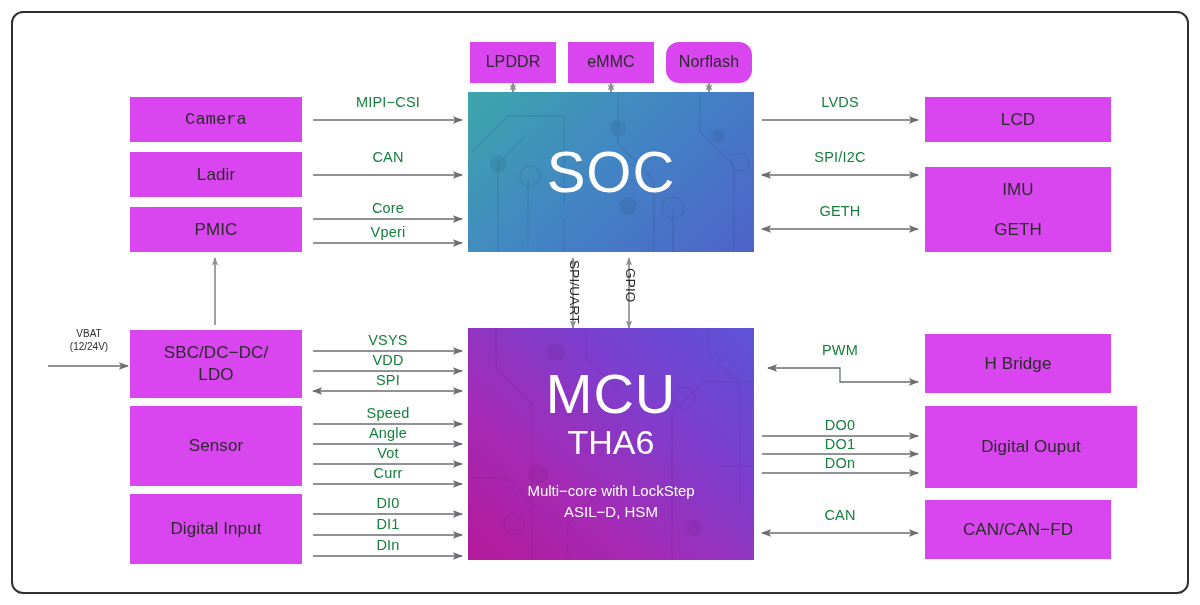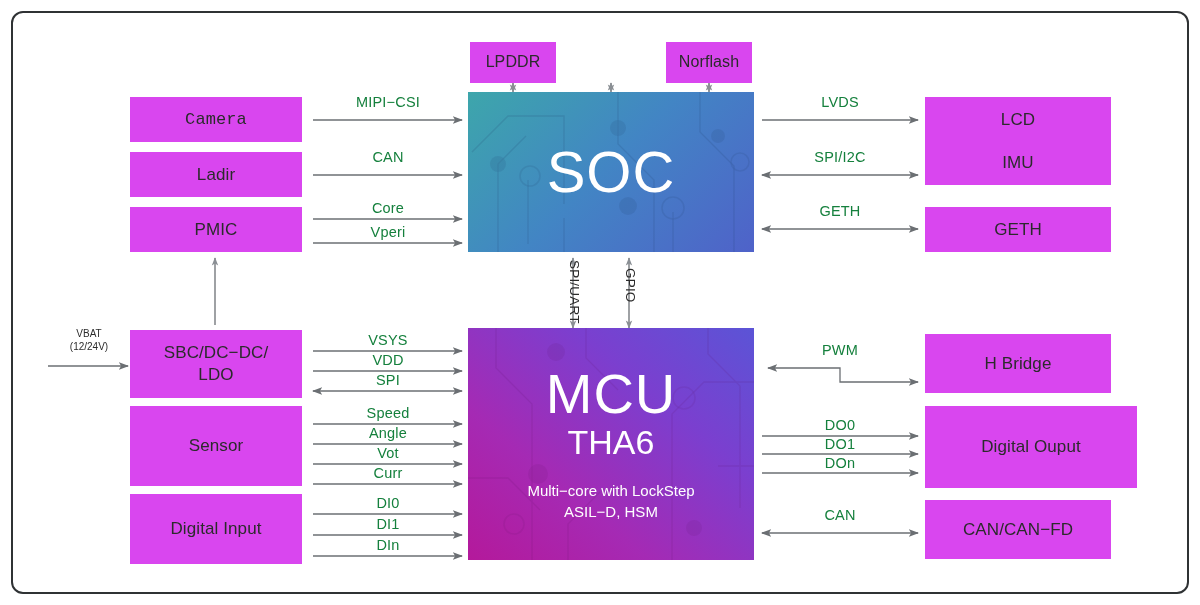--- a/index.html
+++ b/index.html
@@ -159,21 +159,24 @@
       <line x1="762" y1="454" x2="918" y2="454" marker-end="url(#ar)"></line>
       <line x1="762" y1="473" x2="918" y2="473" marker-end="url(#ar)"></line>
 
       <line x1="762" y1="533" x2="918" y2="533" marker-start="url(#ar)" marker-end="url(#ar)"></line>
     </g>
   </svg>
 
   <div class="gbox memblk" style="left:470px; top:42px; width:86px; height:41px;">
     <span>LPDDR</span>
   </div>
-  <div class="gbox memblk" style="left:666px; top:42px; width:86px; height:41px;">
+  <div class="gbox memblk" style="left:568px; top:42px; width:86px; height:41px;">
+    <span>eMMC</span>
+  </div>
+  <div class="gbox memblk" style="left:666px; top:42px; width:86px; height:41px;border-radius:13px;">
     <span>Norflash</span>
   </div>
 
   <div class="chip" id="soc-block" style="left:468px; top:92px; width:286px; height:160px;">
     <svg class="traces" viewBox="0 0 286 160" preserveAspectRatio="none" xmlns="http://www.w3.org/2000/svg">
       <g stroke="#21406e" stroke-width="1.4" fill="none" opacity=".55">
         <path d="M4,60 L40,24 L96,24 L96,112"></path>
         <path d="M30,160 L30,72 L58,44"></path>
         <path d="M150,0 L150,52 L186,88 L186,160"></path>
         <path d="M232,0 L232,40 L266,74 L266,160"></path>
@@ -241,21 +244,21 @@
   <div class="gbox" style="left:130px; top:406px; width:172px; height:80px;">
     <span>Sensor</span>
   </div>
   <div class="gbox" style="left:130px; top:494px; width:172px; height:70px;">
     <span>Digital Input</span>
   </div>
 
   <div class="gbox" style="left:925px; top:97px; width:186px; height:45px;">
     <span>LCD</span>
   </div>
-  <div class="gbox" style="left:925px; top:140px; width:186px; height:45px;">
+  <div class="gbox" style="left:925px; top:167px; width:186px; height:45px;">
     <span>IMU</span>
   </div>
   <div class="gbox" style="left:925px; top:207px; width:186px; height:45px;">
     <span>GETH</span>
   </div>
   <div class="gbox" style="left:925px; top:334px; width:186px; height:59px;">
     <span>H Bridge</span>
   </div>
   <div class="gbox" style="left:925px; top:406px; width:212px; height:82px;">
     <span>Digital Ouput</span>

